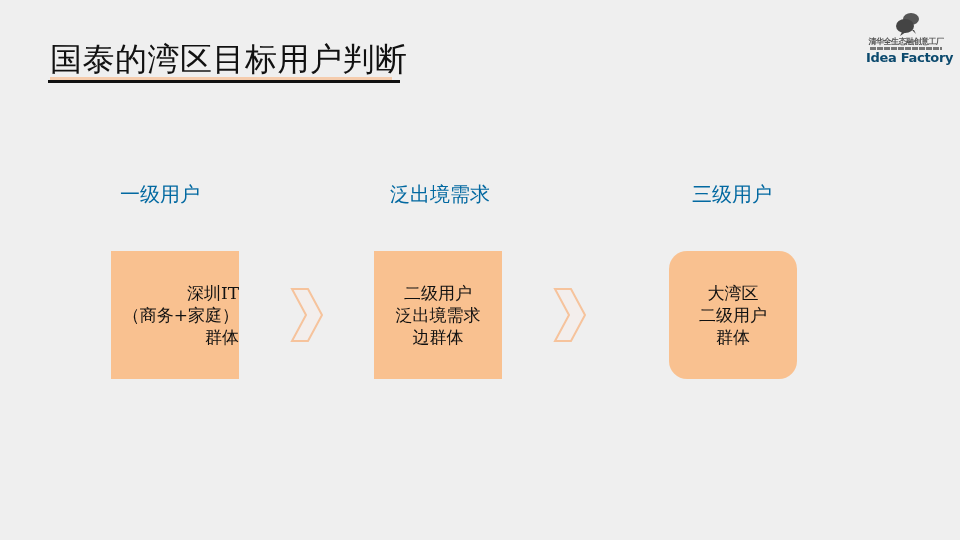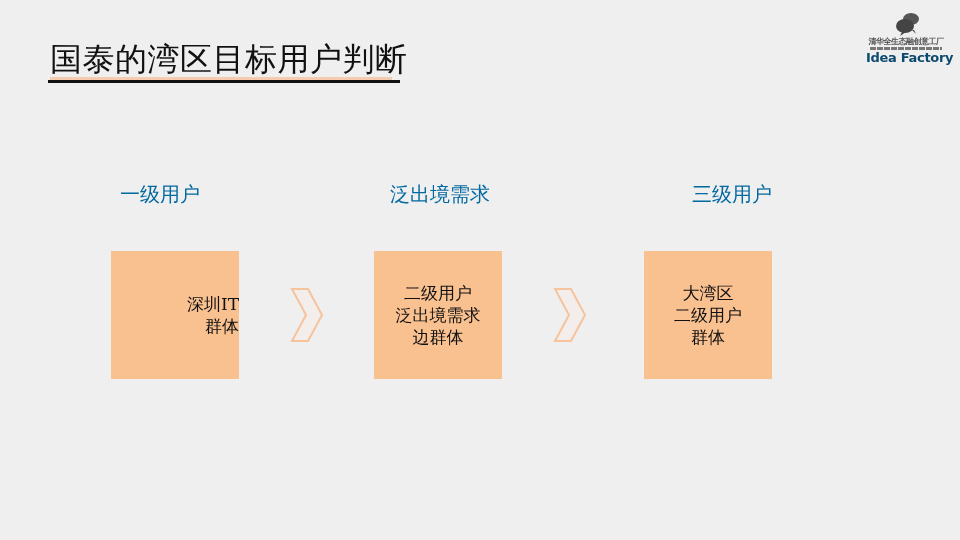--- a/index.html
+++ b/index.html
@@ -73,34 +73,35 @@
   <div class="sub"></div>
   <div class="en">Idea Factory</div>
 </div>
 
 <div class="level-label" style="left:120px;">一级用户</div>
 <div class="level-label" style="left:390px;">泛出境需求</div>
 <div class="level-label" style="left:653px;margin-left:39px;">三级用户</div>
 
 <div class="box" style="left:111px;align-items:flex-end;">
   <div class="line" style="margin-left:-14px;">深圳IT</div>
+  <div class="line">（商务+家庭）</div>
   <div class="line" style="margin-left:-20px;">群体</div>
 </div>
 
 <svg class="chevron" style="left:290px;" viewBox="0 0 34 56">
   <polygon points="2,2 18,2 32,28 18,54 2,54 16,28" fill="#f3eeec" stroke="#f6c39c" stroke-width="2"></polygon>
 </svg>
 
 <div class="box" style="left:374px;">
   <div class="line">二级用户</div>
   <div class="line">泛出境需求</div>
   <div class="line">边群体</div>
 </div>
 
 <svg class="chevron" style="left:553px;" viewBox="0 0 34 56">
   <polygon points="2,2 18,2 32,28 18,54 2,54 16,28" fill="#f3eeec" stroke="#f6c39c" stroke-width="2"></polygon>
 </svg>
 
-<div class="box" style="left:644px;">
+<div class="box" style="left:669px;border-radius:18px;">
   <div class="line">大湾区</div>
   <div class="line">二级用户</div>
   <div class="line">群体</div>
 </div>
 
 </body></html>

